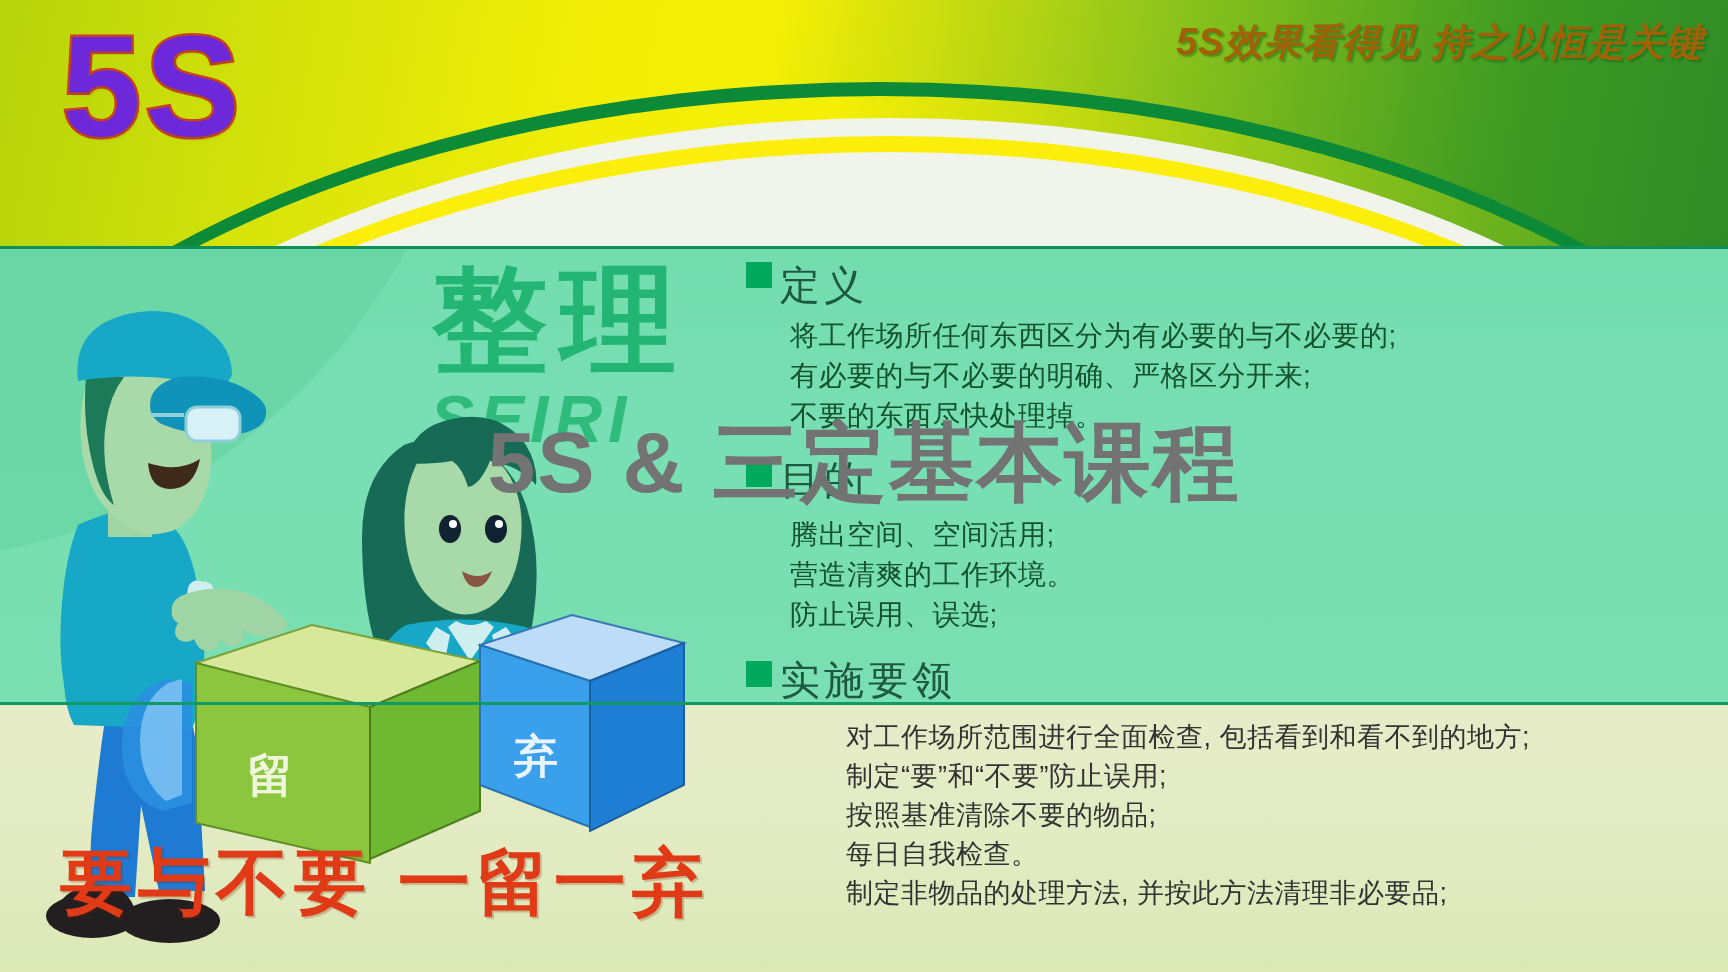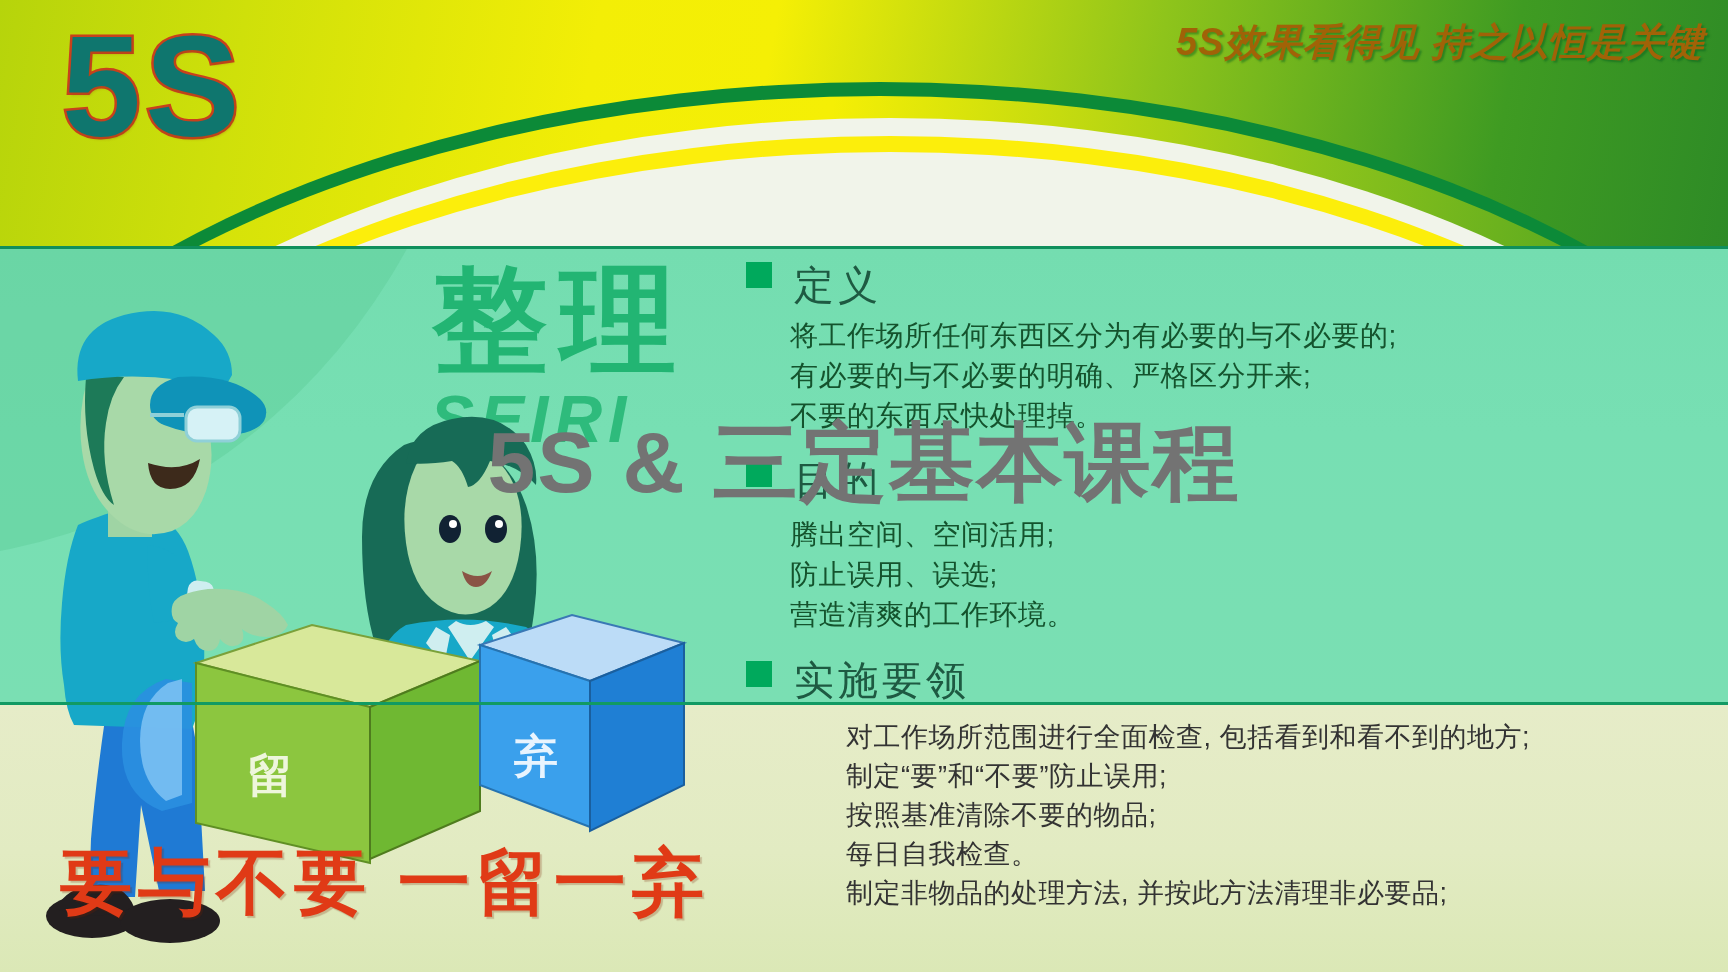--- a/index.html
+++ b/index.html
@@ -43,21 +43,21 @@
     position:absolute;left:-120px;top:118px;width:2020px;height:1000px;
     border-radius:50% 50% 0 0 / 62% 62% 0 0;
     background:#f1f4ea;
   }
 
   .logo5s{
     position:absolute;left:62px;top:16px;
     font-size:142px;line-height:1;
     font-weight:700;
     font-family:"Liberation Sans","DejaVu Sans",sans-serif;
-    color:#0f766e;
+    color:#6d28d9;
     -webkit-text-stroke:5px #c8411c;
     paint-order:stroke fill;
     letter-spacing:4px;
     text-shadow:2px 3px 2px rgba(150,80,20,.25);
     z-index:6;
   }
 
   .tagline{
     position:absolute;right:24px;top:22px;
     font-size:38px;line-height:1.1;
@@ -113,21 +113,21 @@
     font-size:66px;line-height:1;
     font-weight:700;font-style:italic;
     color:#2ebb7c;
     letter-spacing:6px;
     z-index:3;
   }
 
   
   .col{position:absolute;left:790px;top:262px;width:880px;z-index:4;}
   .sec-head{
-    display:flex;gap:22px;
+    display:flex;gap:8px;
     margin:0 0 8px 0;
   }
   .sec-bullet{
     width:26px;height:26px;background:#00a95c;flex:0 0 auto;
     margin-left:-44px;
   }
   .sec-title{
     font-size:40px;line-height:1.15;color:#1e5a42;font-weight:400;
     letter-spacing:4px;
   }
@@ -284,22 +284,22 @@
       <div>有必要的与不必要的明确、严格区分开来;</div>
       <div>不要的东西尽快处理掉。</div>
     </div>
 
     <div class="sec-head sec-head2">
       <span class="sec-bullet"></span>
       <span class="sec-title">目的</span>
     </div>
     <div class="sec-body">
       <div>腾出空间、空间活用;</div>
+      <div>营造清爽的工作环境。</div>
       <div>防止误用、误选;</div>
-      <div>营造清爽的工作环境。</div>
     </div>
 
     <div class="sec-head sec-head2">
       <span class="sec-bullet"></span>
       <span class="sec-title">实施要领</span>
     </div>
   </div>
 
   <div class="impl">
     <div>对工作场所范围进行全面检查, 包括看到和看不到的地方;</div>

